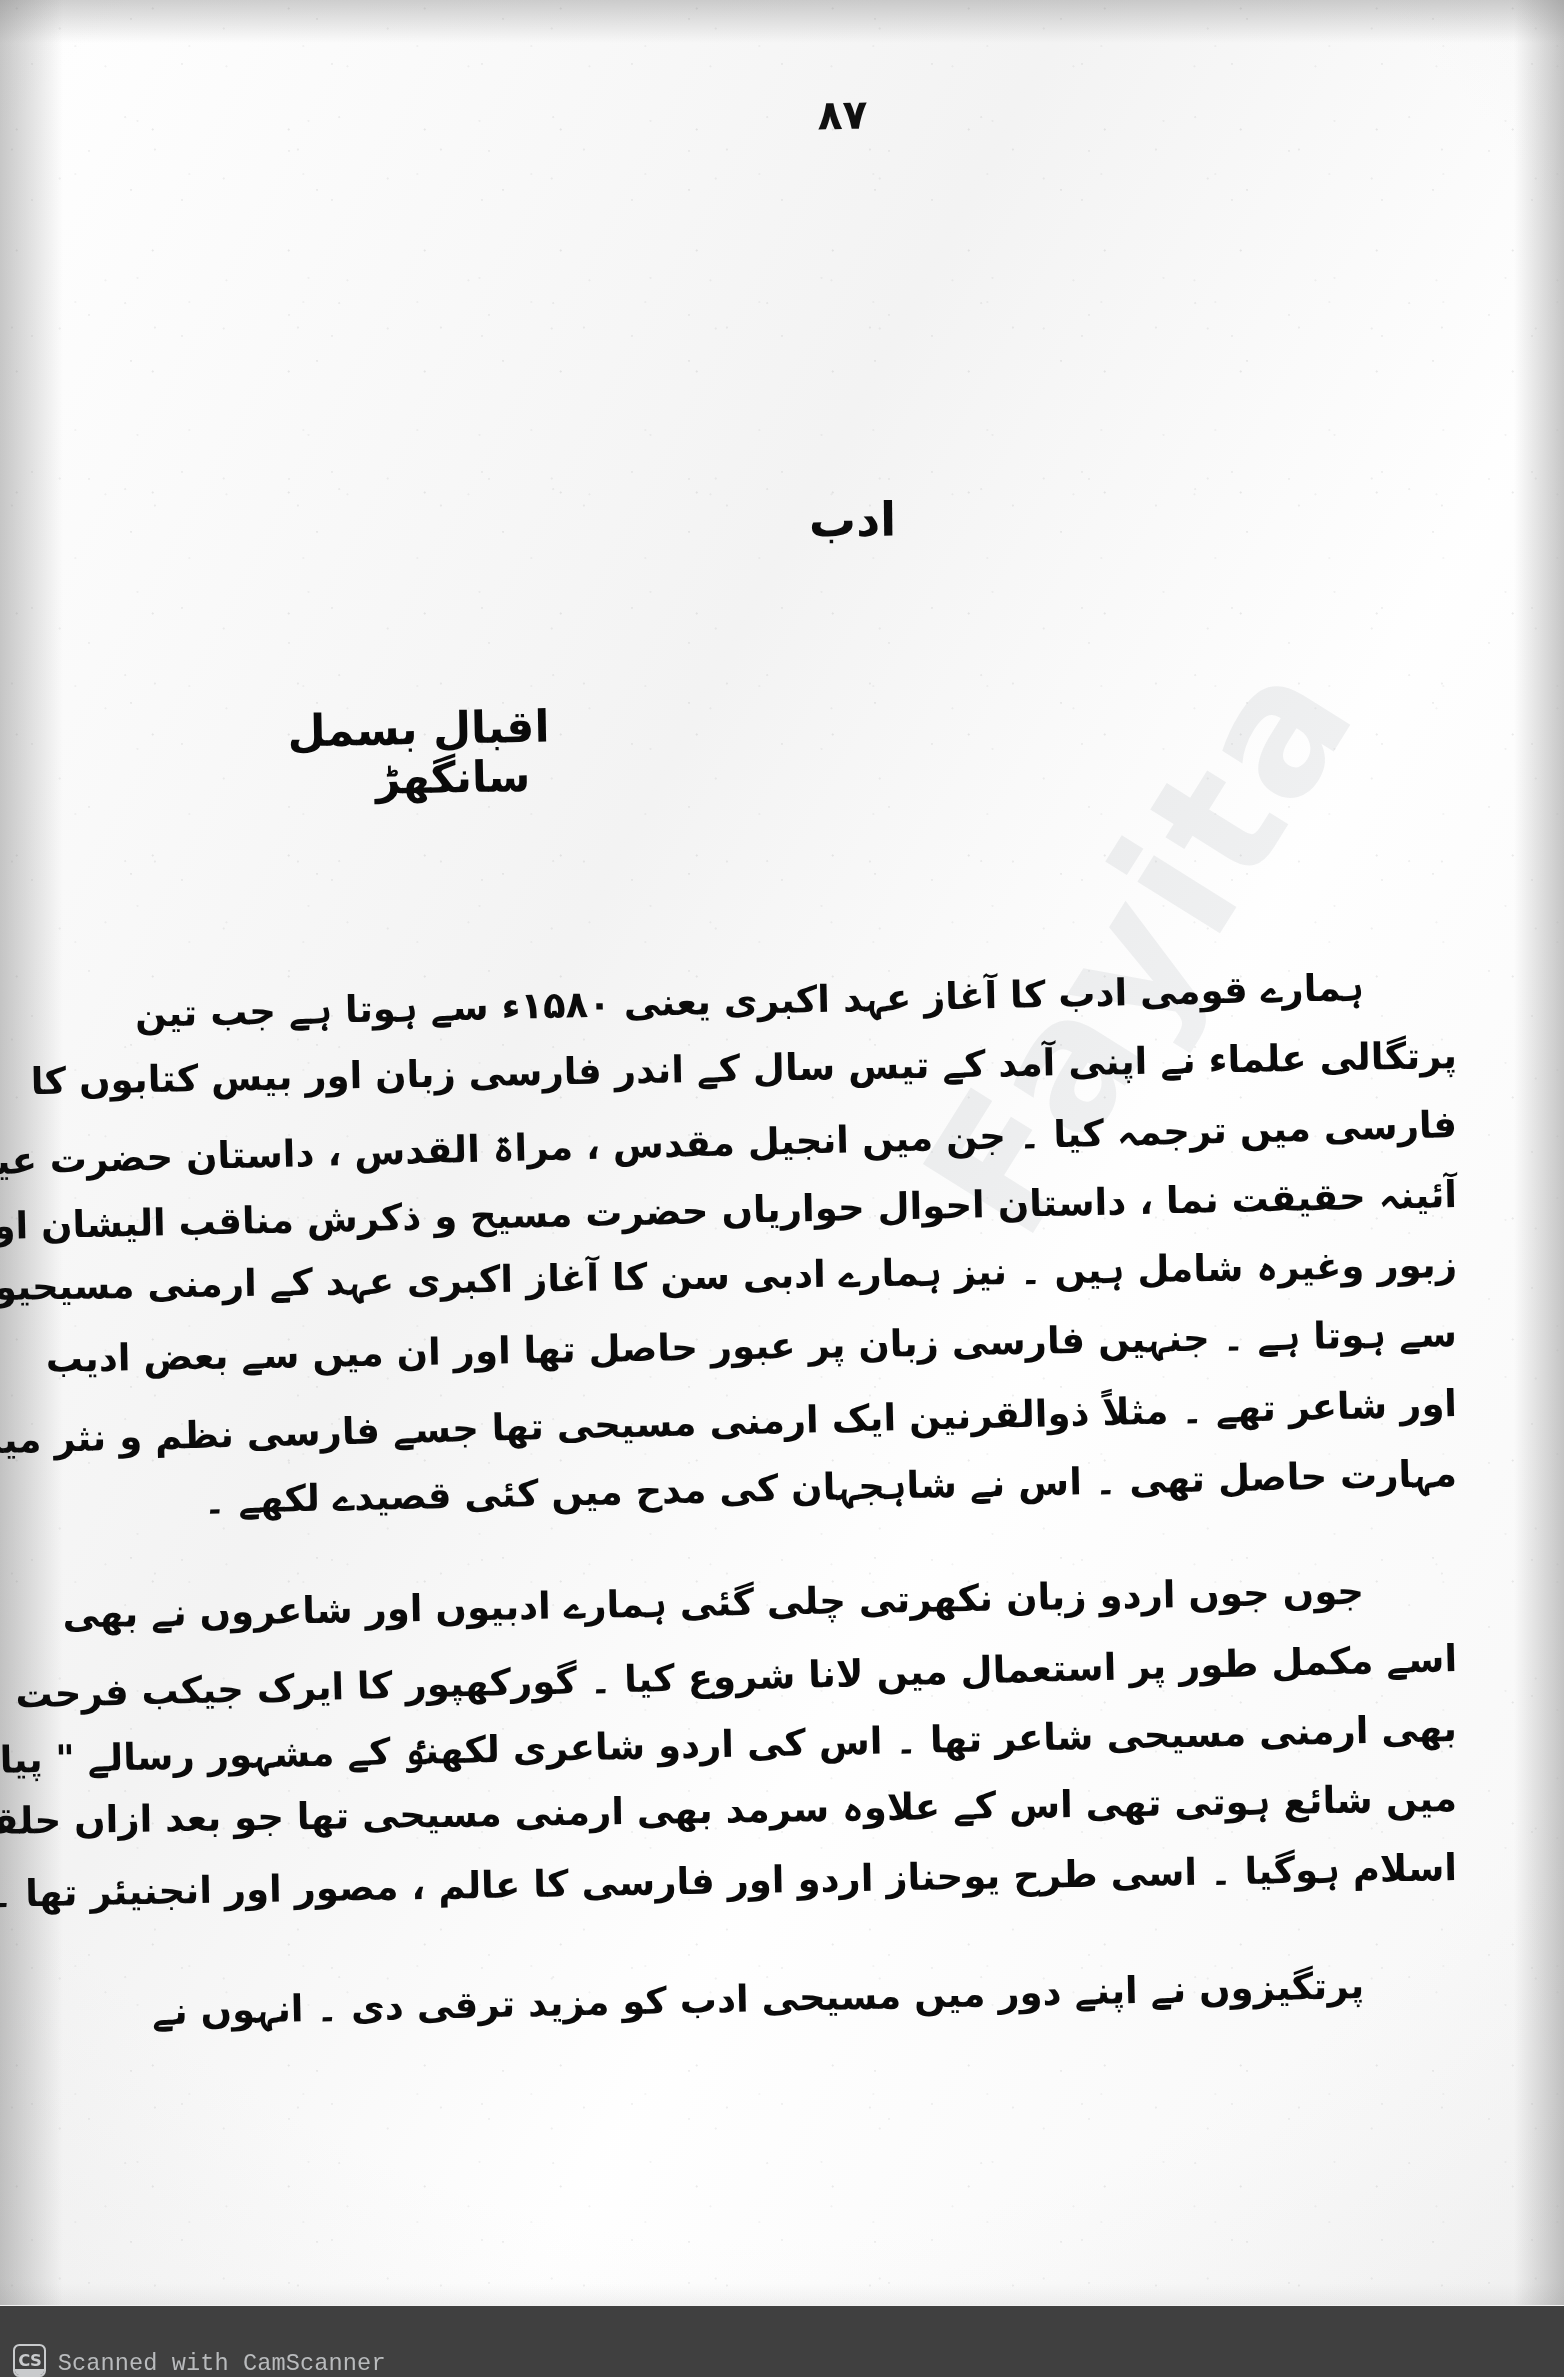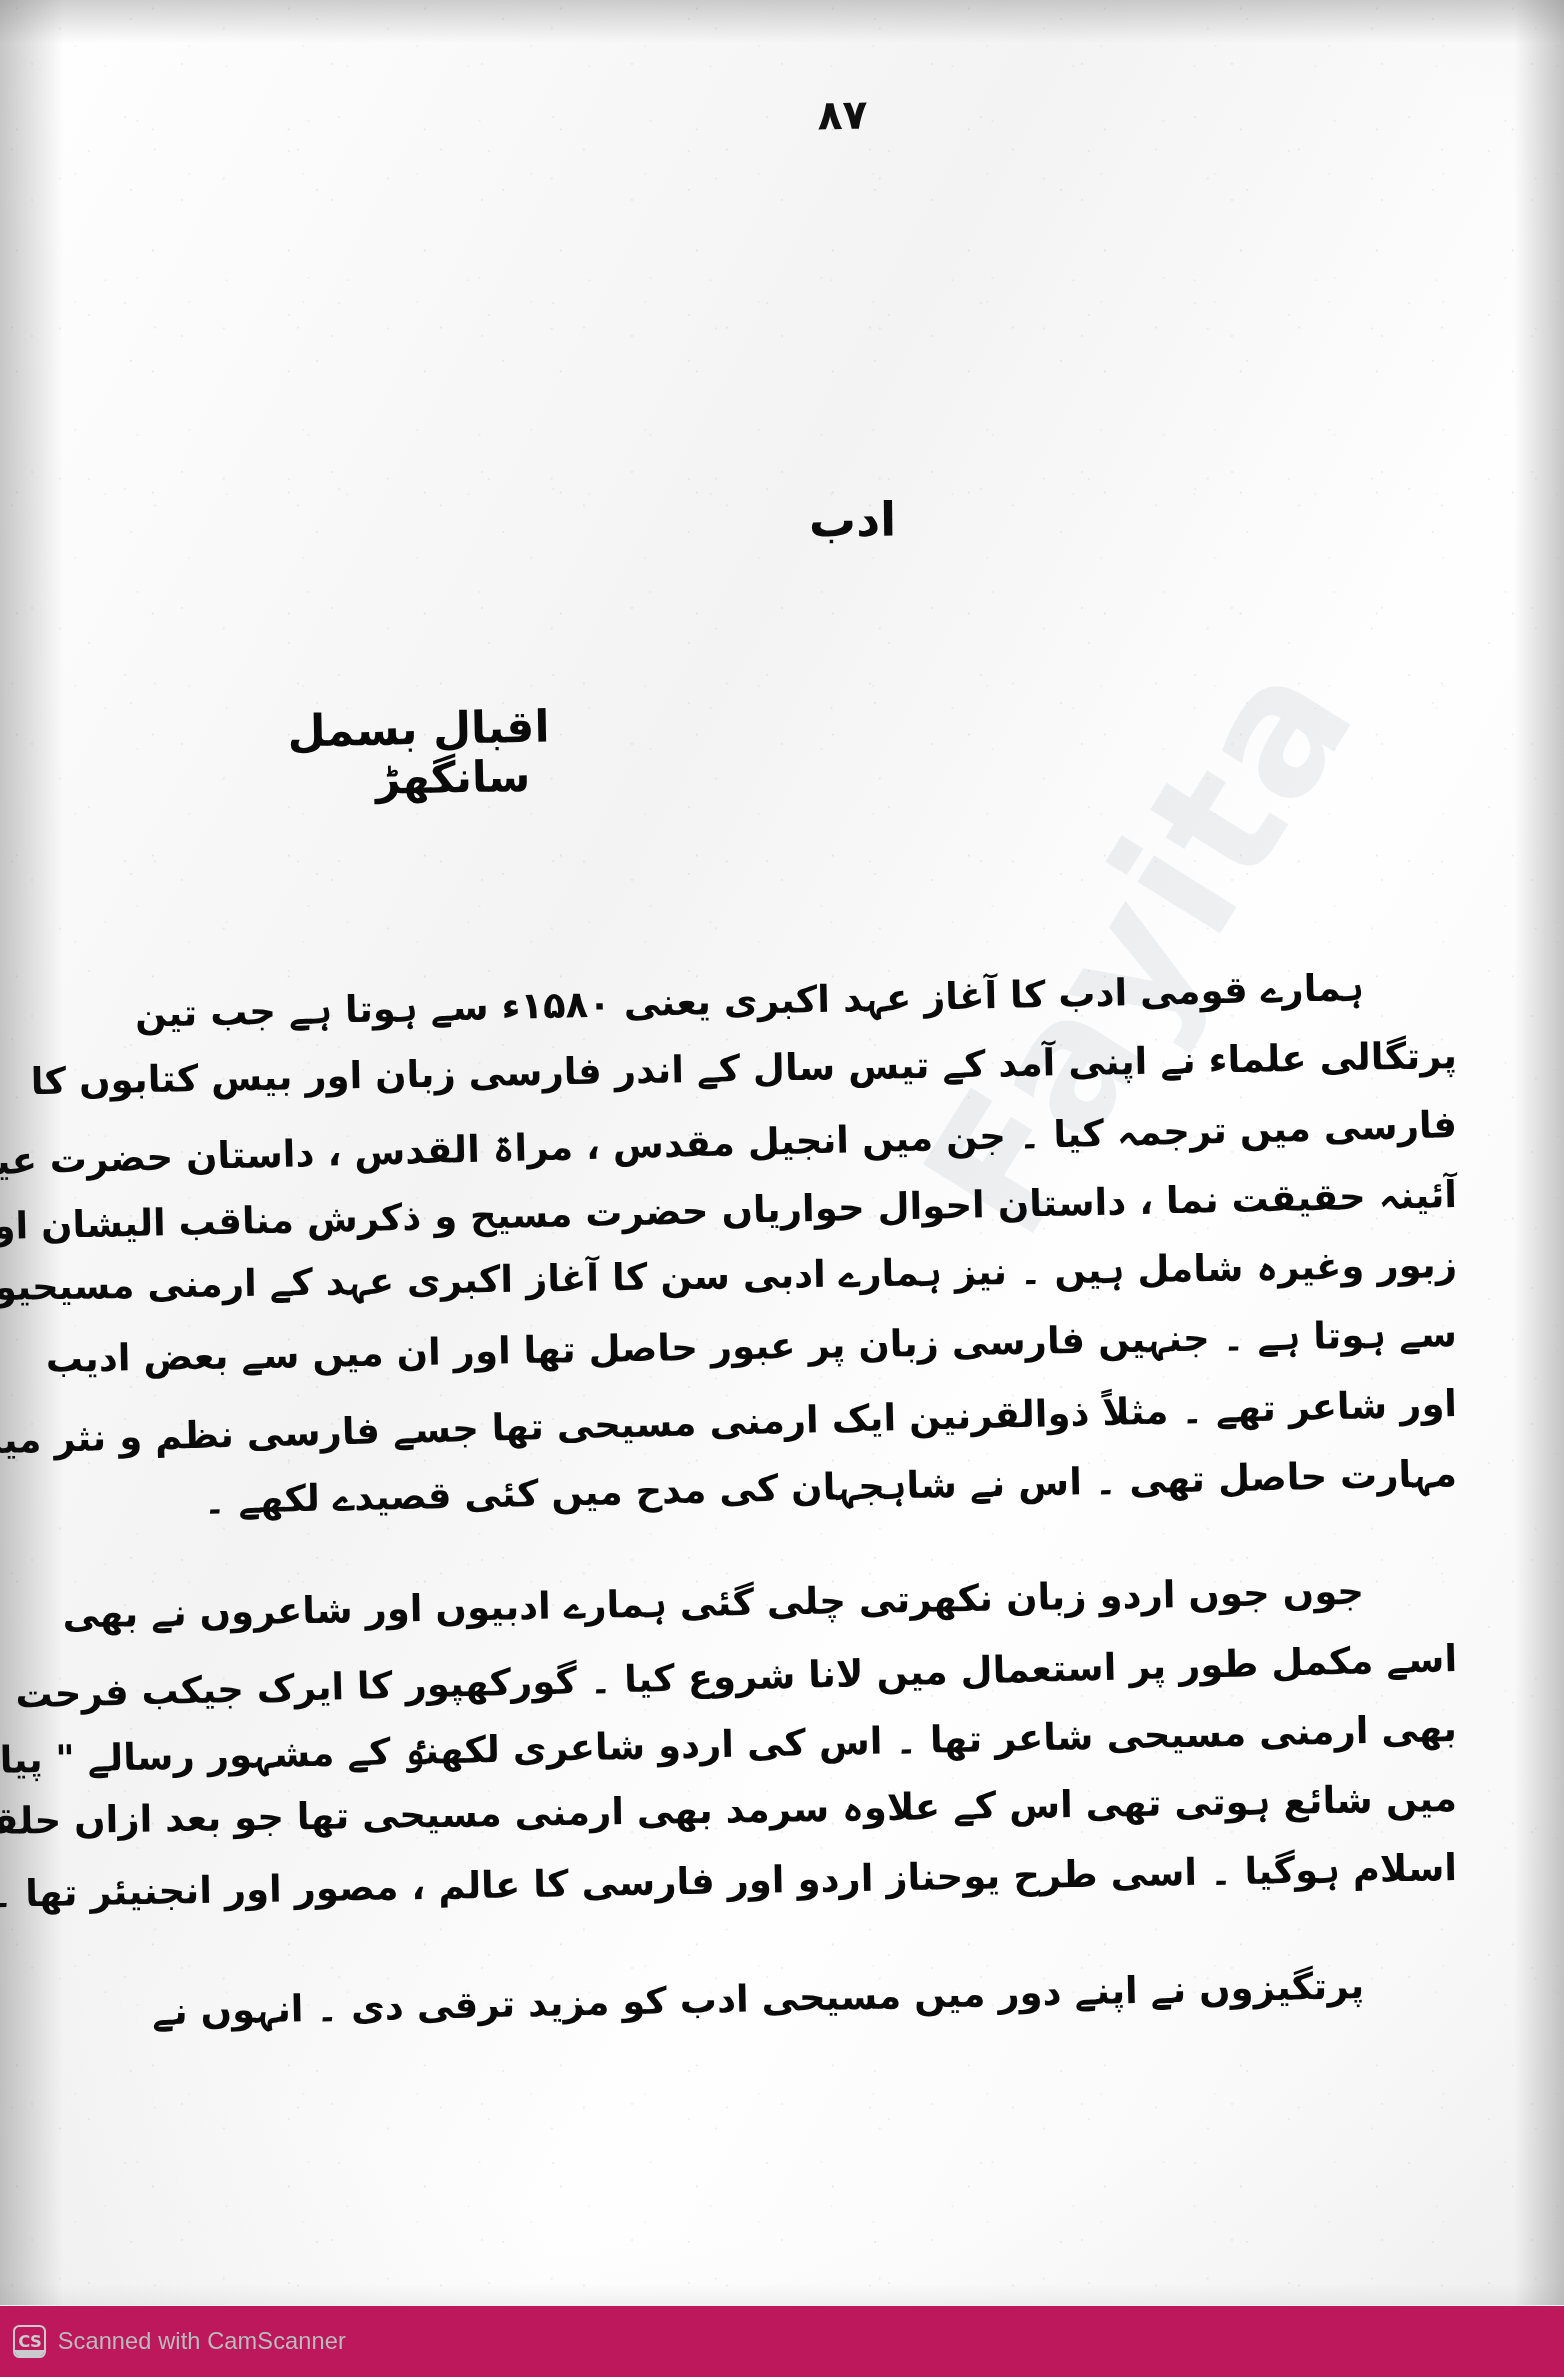--- a/index.html
+++ b/index.html
@@ -174,24 +174,24 @@
   .line.l { transform: rotate(-0.9deg);  }
   .indent { padding-right: 93px; }
 
   
   .footer {
     position: absolute;
     left: 0;
     bottom: 0;
     width: 100%;
     height: 71px;
-    background: #be185d;
+    background: #404040;
     z-index: 8;
     display: flex;
-    align-items: center;
+    align-items: flex-end;
     direction: ltr;
     border-top: 0.7px solid #f2f2f2;
   }
   .cs-logo {
     width: 33px;
     height: 33px;
     margin-left: 14.3px;
     margin-right: 11.4px;
     border-radius: 6.4px;
     border: 2.9px solid #c9cbcd;
@@ -208,21 +208,21 @@
     overflow: hidden;
   }
   .cs-logo::after {
     content: "";
     position: absolute;
     left: 0; right: 0; bottom: 0;
     height: 6.4px;
     background: #c9cbcd;
   }
   .footer-label {
-    font-family: Liberation Sans, sans-serif;
+    font-family: Liberation Mono, monospace;
     font-size: 23.6px;
     color: #b9bbbd;
     letter-spacing: 0.1px;
   }
 </style>
 </head>
 <body>
 
 <div class="page">
 

